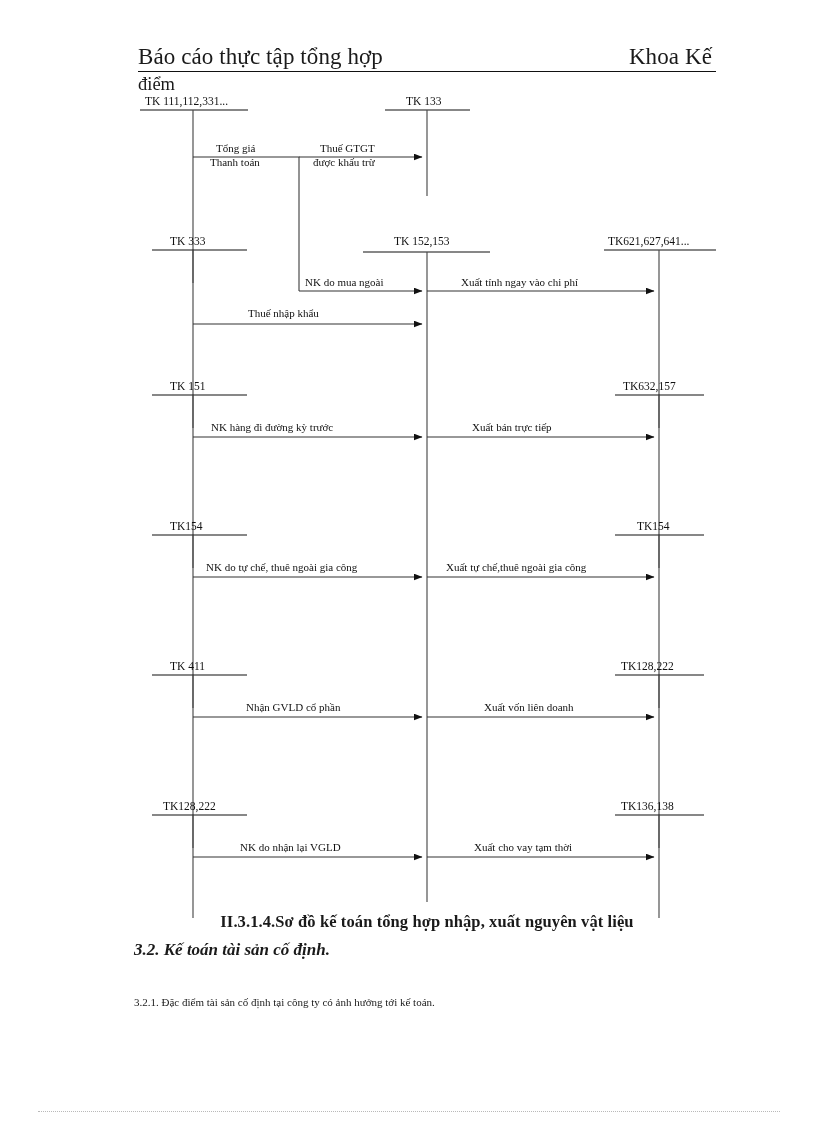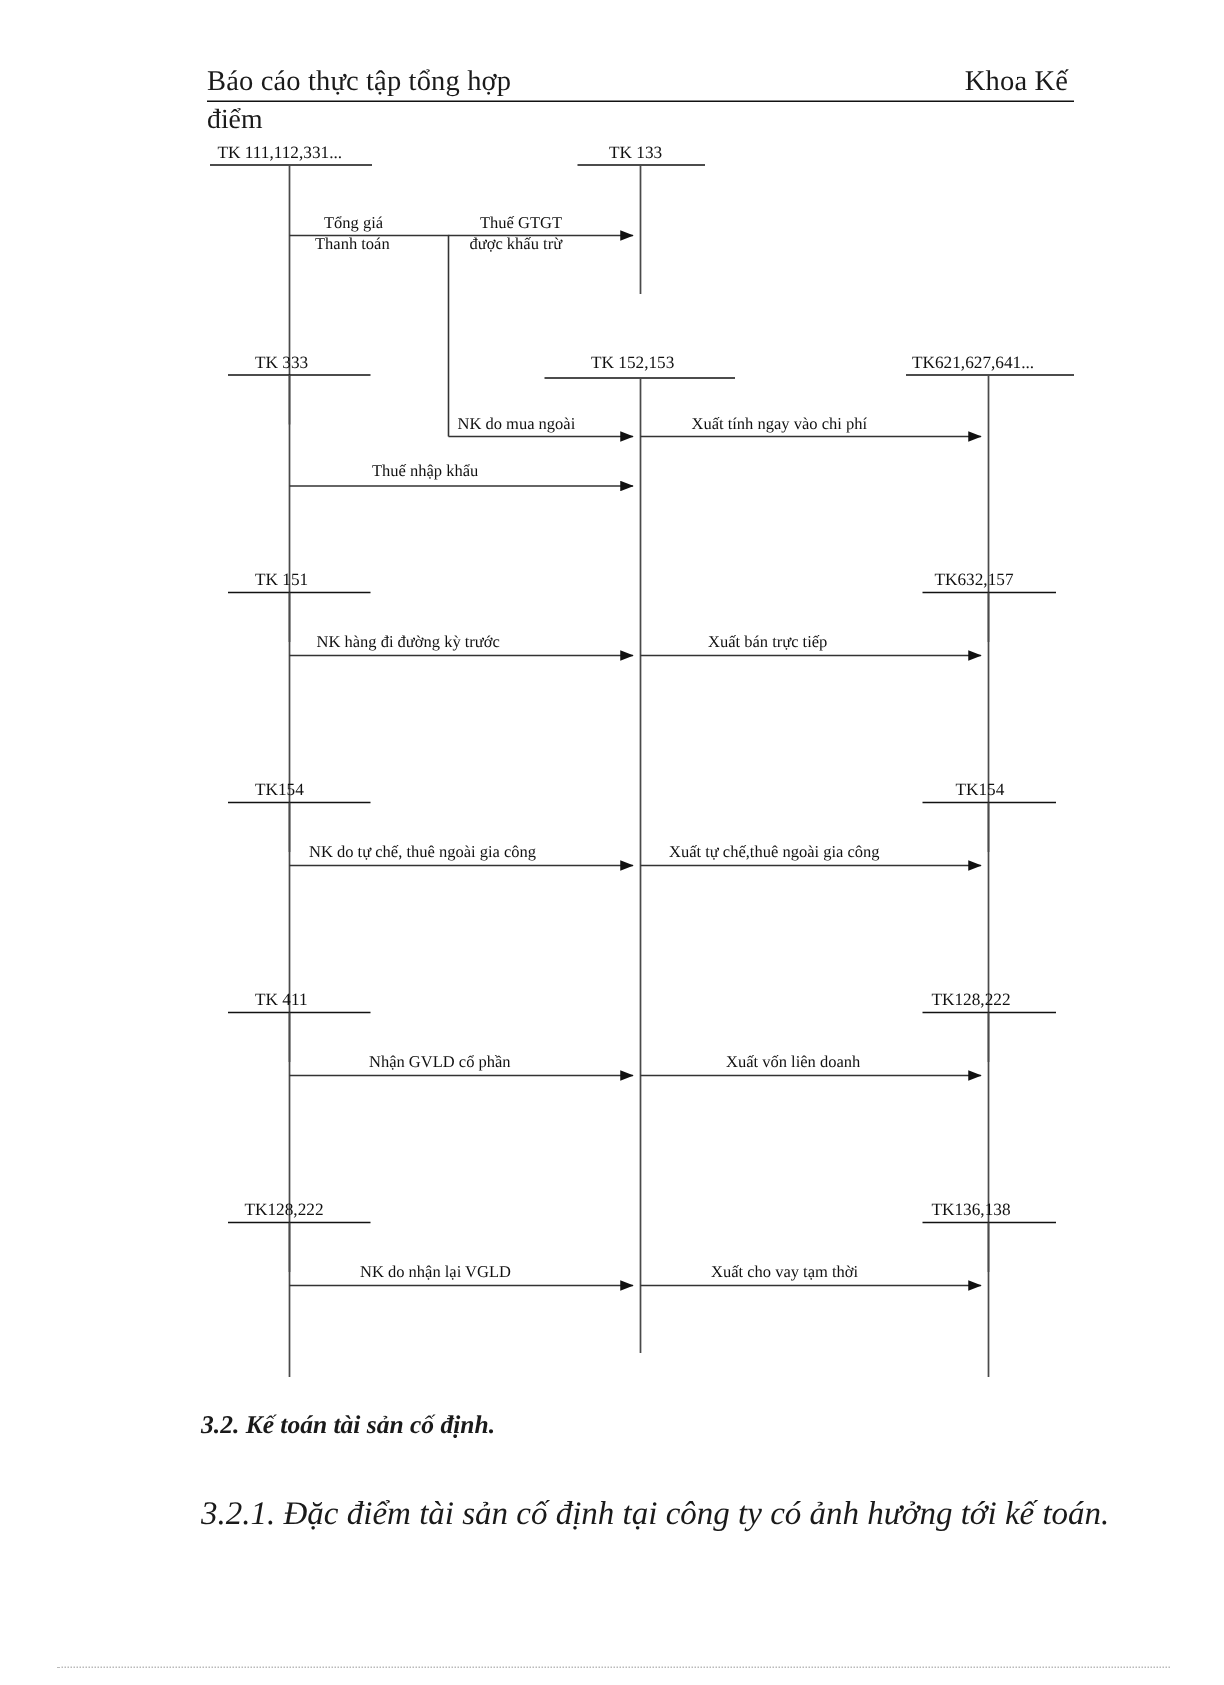--- a/index.html
+++ b/index.html
@@ -28,21 +28,21 @@
     width: 578px;
   }
   .header-row {
     display: flex;
     justify-content: space-between;
     align-items: baseline;
     border-bottom: 1.2px solid #111;
     padding-bottom: 1px;
   }
   .header-left, .header-right {
-    font-size: 19px;
+    font-size: 23px;
     letter-spacing: 0.1px;
     white-space: nowrap;
   }
   .header-right { padding-right: 4px; }
   .header-cont {
     font-size: 18.5px;
     line-height: 1.25;
     padding-top: 1px;
   }
 
@@ -97,22 +97,21 @@
     left: 134px;
     top: 940px;
     font-size: 17px;
     font-weight: bold;
     font-style: italic;
   }
   .sub-head {
     position: absolute;
     left: 134px;
     top: 996px;
-    font-size: 22px;
-    font-style: italic;
+    font-size: 11px;
   }
 
   
   .footer-rule {
     position: absolute;
     left: 38px;
     top: 1111px;
     width: 742px;
     border-top: 1px dotted #b9b9b9;
   }
@@ -226,17 +225,18 @@
       <line class="stem" x1="659" y1="727" x2="659" y2="890"></line>
 
       <text class="flow" x="240" y="763">NK do nhận lại VGLD</text>
       <line class="link" x1="193" y1="769" x2="422" y2="769" marker-end="url(#arw)"></line>
 
       <text class="flow" x="474" y="763">Xuất cho vay tạm thời</text>
       <line class="link" x1="427" y1="769" x2="654" y2="769" marker-end="url(#arw)"></line>
     </svg>
   </div>
 
+  <div class="caption">II.3.1.4.Sơ đồ kế toán tổng hợp nhập, xuất nguyên vật liệu</div>
   <div class="sec-head">3.2. Kế toán tài sản cố định.</div>
   <div class="sub-head">3.2.1. Đặc điểm tài sản cố định tại công ty có ảnh hưởng tới kế toán.</div>
 
   <div class="footer-rule"></div>
 </div>
 
 </body></html>

